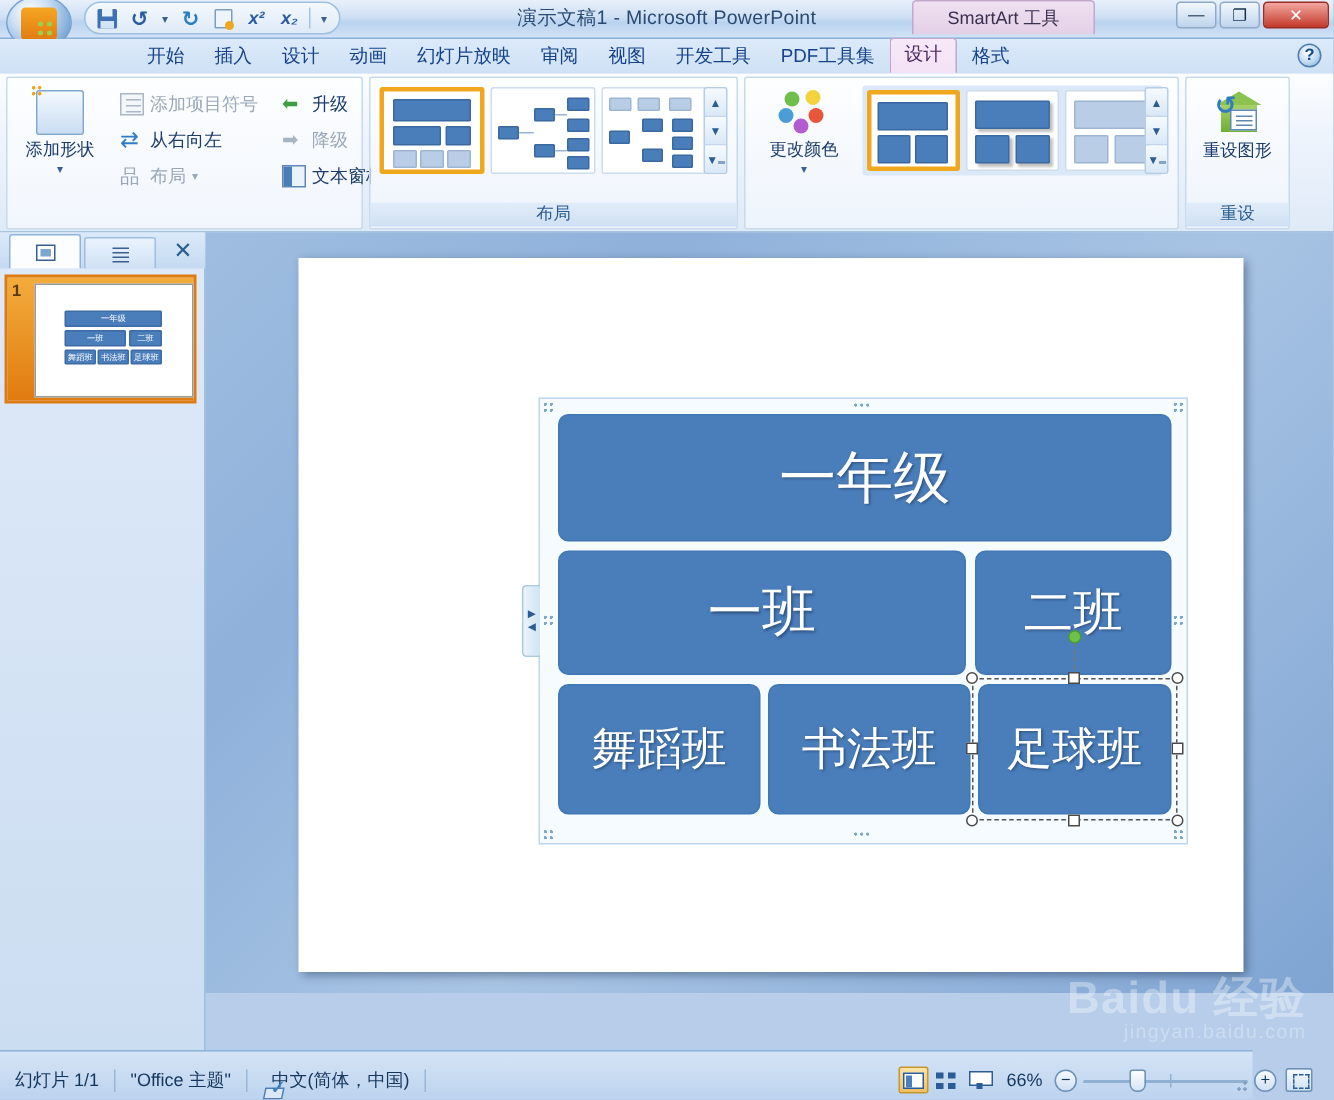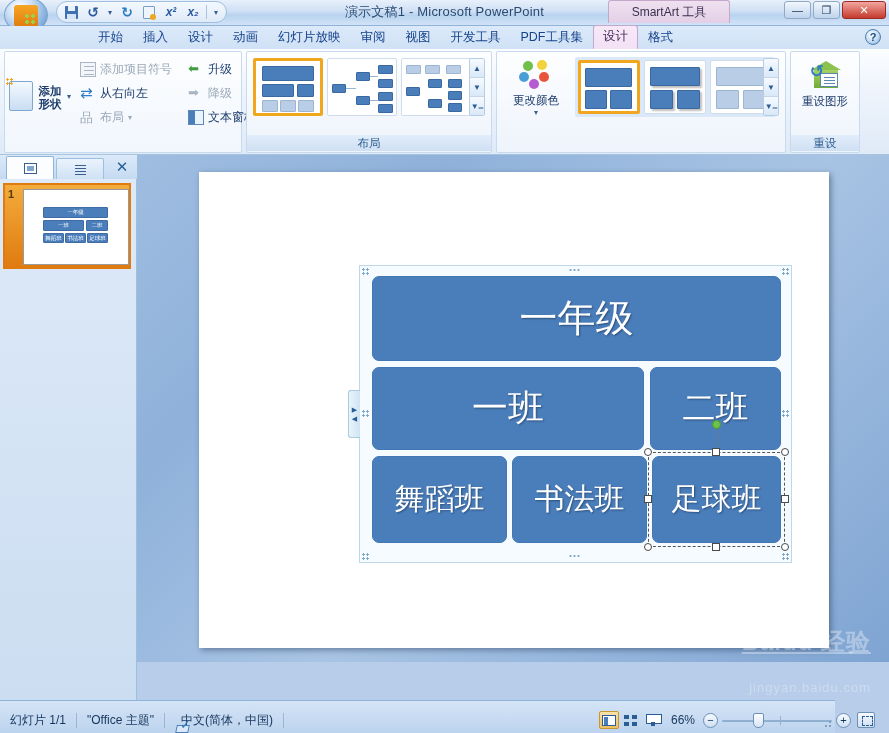--- a/index.html
+++ b/index.html
@@ -102,22 +102,22 @@
   .group-label {
     position:absolute; bottom:1px; left:0; right:0; height:16px; line-height:16px;
     text-align:center; font-size:11.5px; color:#2c5d92;
     background: linear-gradient(180deg,#e2edfa,#cfe0f3);
   }
 
   
   .g-create { left:4px; width:238px; border:1px solid #c8dbee; border-radius:2px;
      background: linear-gradient(180deg,#fdfeff,#f1f6fd); }
   .big-btn { position:absolute; left:4px; top:4px; width:62px; height:76px;
-    display:flex; flex-direction:row; align-items:center; justify-content:flex-start;
-    font-size:11.5px; color:#1d3c6b; cursor:default; padding-top:4px;font-weight:bold; }
+    display:flex; flex-direction:column; align-items:center; justify-content:flex-start;
+    font-size:11.5px; color:#1d3c6b; cursor:default; padding-top:4px; }
   .shape-ic { width:32px; height:30px; background: linear-gradient(180deg,#f4f9ff,#c9ddf2);
      border:1px solid #7fa6cd; border-radius:2px; position:relative; }
   .shape-ic:before{ content:""; position:absolute; left:-4px; top:-4px; width:9px; height:9px;
      background:
        radial-gradient(circle at 1.5px 1.5px,#f0a71e 1.1px,transparent 1.3px),
        radial-gradient(circle at 5.5px 1.5px,#f0a71e 1.1px,transparent 1.3px),
        radial-gradient(circle at 1.5px 5.5px,#f0a71e 1.1px,transparent 1.3px),
        radial-gradient(circle at 5.5px 5.5px,#f0a71e 1.1px,transparent 1.3px); }
   .big-lbl{ margin-top:4px; line-height:13px; text-align:center; }
   .big-caret{ font-size:8px; color:#3a5f8f; margin-top:1px; }
@@ -299,22 +299,22 @@
      background:linear-gradient(180deg,#fcfdff,#d6e5f6);border:1px solid #6d90b5;
      border-radius:2px 2px 5px 5px; cursor:default;}
   .fitbtn{width:18px;height:16px;border:1px solid #6d90b5;border-radius:2px;
      background:linear-gradient(180deg,#f6fafe,#cfe0f3); position:relative; margin-left:6px; cursor:default;}
   .fitbtn:after{content:"";position:absolute;left:4px;top:3px;width:9px;height:8px;border:1px dashed #2a5d96;}
   .grip-corner{position:absolute;right:3px;bottom:3px;width:10px;height:10px;
      background:
       radial-gradient(circle at 8px 2px,#7fa0c0 1px,transparent 1.2px),
       radial-gradient(circle at 8px 6px,#7fa0c0 1px,transparent 1.2px),
       radial-gradient(circle at 4px 6px,#7fa0c0 1px,transparent 1.2px);}
-  .watermark { position:absolute; right:18px; top:626px; font-size:24px; color:rgba(255,255,255,.35);
-     font-weight:bold; letter-spacing:1px; pointer-events:none;text-decoration:underline; }
+  .watermark { position:absolute; right:18px; top:645px; font-size:30px; color:rgba(255,255,255,.35);
+     font-weight:bold; letter-spacing:1px; pointer-events:none; }
   .watermark2 { position:absolute; right:18px; top:680px; font-size:13px; color:rgba(255,255,255,.30);
      letter-spacing:1px; pointer-events:none; }
 </style>
 </head>
 <body>
 
 <div id="app">
 
   <div class="titlebar">
     <div class="office-orb">

